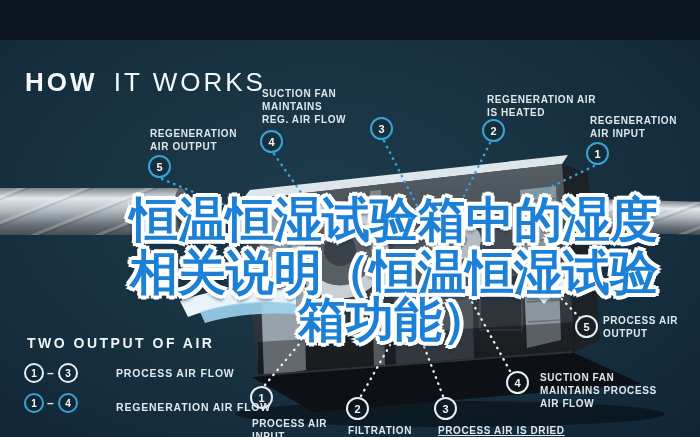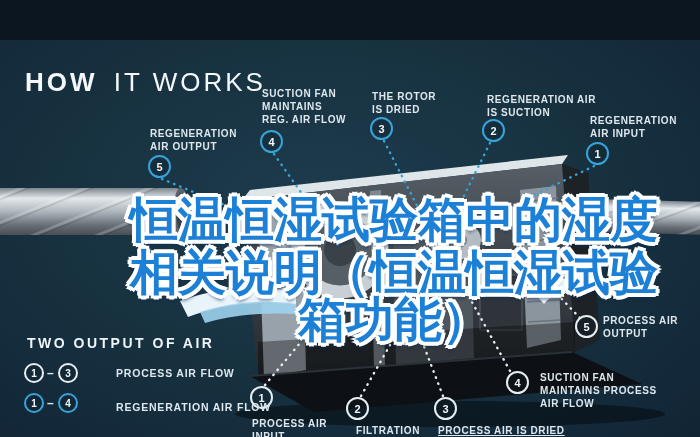--- a/index.html
+++ b/index.html
@@ -145,38 +145,36 @@
 
   <div class="lbl" style="left:150px;top:87px;">REGENERATION
 AIR OUTPUT</div>
   <div class="circ cyan" style="left:148px;top:115px;">5</div>
 
   <div class="lbl" style="left:262px;top:47px;">SUCTION FAN
 MAINTAINS
 REG. AIR FLOW</div>
   <div class="circ cyan" style="left:260px;top:90px;">4</div>
 
-  <div class="lbl" style="left:372px;top:50px;">THE ROTOR
-IS DRIED</div>
   <div class="circ cyan" style="left:370px;top:77px;">3</div>
 
   <div class="lbl" style="left:487px;top:53px;">REGENERATION AIR
-IS SUCTION</div>
+IS HEATED</div>
   <div class="circ cyan" style="left:482px;top:79px;">2</div>
 
   <div class="lbl" style="left:590px;top:74px;">REGENERATION
 AIR INPUT</div>
   <div class="circ cyan" style="left:586px;top:102px;">1</div>
 
   <div class="circ white" style="left:250px;top:346px;">1</div>
   <div class="lbl" style="left:252px;top:377px;">PROCESS AIR
 INPUT</div>
 
   <div class="circ white" style="left:346px;top:357px;">2</div>
-  <div class="lbl" style="left:356px;top:384px;text-align:right;">FILTRATION</div>
+  <div class="lbl" style="left:348px;top:384px;text-align:right;">FILTRATION</div>
 
   <div class="circ white" style="left:434px;top:357px;">3</div>
   <div class="lbl" style="left:438px;top:384px;text-decoration:underline;">PROCESS AIR IS DRIED
 BY THE ROTOR</div>
 
   <div class="circ white" style="left:506px;top:331px;">4</div>
   <div class="lbl" style="left:540px;top:331px;">SUCTION FAN
 MAINTAINS PROCESS
 AIR FLOW</div>
 

